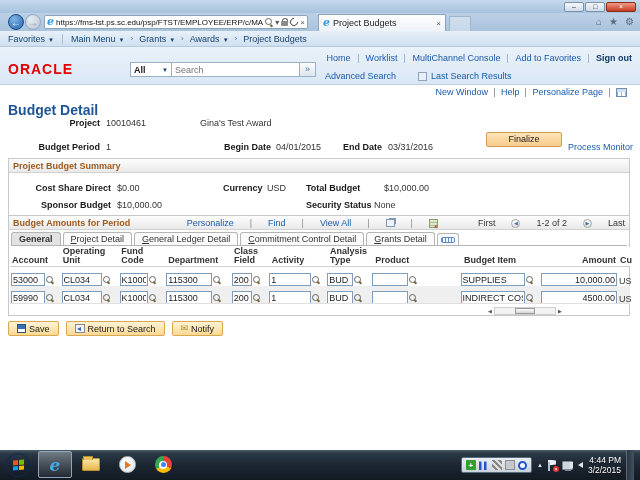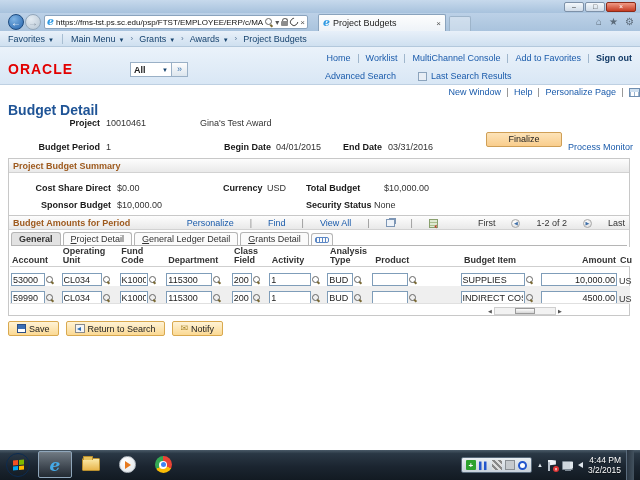--- a/index.html
+++ b/index.html
@@ -53,21 +53,21 @@
   .scope { width:42px; height:15px; background:#fff; border:1px solid #9ab0c6; display:flex; align-items:center; justify-content:space-between; padding:0 3px; font-weight:bold; }
   .searchbox { width:128px; height:15px; border:1px solid #9ab0c6; border-left:none; background:#fff; color:#888; padding:0 3px; font-size:9px; font-family:inherit; }
   .gobtn { width:16px; height:15px; border:1px solid #9ab0c6; border-left:none; background:linear-gradient(#fdfdfd,#dde6ee); color:#3b72ad; font-size:9px; line-height:13px; text-align:center; }
   .hlinks { position:absolute; right:8px; top:6px; display:flex; align-items:center; color:#1c4f8d; }
   .hlinks .sep { width:1px; height:9px; background:#9fb6cc; margin:0 7px; }
   .signout { font-weight:bold; color:#123a66; }
   .srow2 { position:absolute; left:325px; top:24px; display:flex; align-items:center; gap:4px; color:#1a5bab; }
   .doc-mag { position:relative; width:9px; height:9px; background:#e8eef5; border:1px solid #8ba3bc; display:inline-block; }
 
   .utilbar { position:absolute; top:85px; left:0; width:640px; height:14px; background:#fff; }
-  .utillinks { position:absolute; right:0; top:2px; display:flex; align-items:flex-end; color:#1a5bab; }
+  .utillinks { position:absolute; right:13px; top:2px; display:flex; align-items:flex-end; color:#1a5bab; }
   .utillinks .sep { width:1px; height:9px; background:#999; margin:0 6px; }
   .grid-ico { width:11px; height:9px; border:1px solid #6f8eb0; background:
       linear-gradient(#cfe0f0 0 3px, transparent 3px),
       repeating-linear-gradient(90deg,#9ab4cf 0 1px, transparent 1px 4px); display:inline-block; }
 
   
   .content { position:absolute; top:99px; left:0; width:640px; height:351px; background:#fff; }
   .pagetitle { position:absolute; left:8px; top:3px; font-size:14px; font-weight:bold; color:#1f5496; }
   .lbl { font-weight:bold; color:#1a1a1a; }
   .val { color:#333; }
@@ -234,20 +234,21 @@
     <span>Project Budgets</span>
   </div>
 
   <div class="psheader">
     <div class="oracle">ORACLE</div>
     <div class="searchgrp">
       <div class="scope">
         <span>All</span>
         <span class="caret">▼</span>
       </div>
+      <input class="searchbox" placeholder="Search" style="">
       <div class="gobtn">»</div>
     </div>
     <div class="hlinks">
       <span class="link">Home</span>
       <span class="sep"></span>
       <span class="link">Worklist</span>
       <span class="sep"></span>
       <span class="link">MultiChannel Console</span>
       <span class="sep"></span>
       <span class="link">Add to Favorites</span>
@@ -321,20 +322,21 @@
         <span class="pgbtn">◀</span>
         <span class="pgtext">1-2 of 2</span>
         <span class="pgbtn">▶</span>
         <span class="pgtext">Last</span>
       </div>
 
       <div class="tabsrow">
         <span class="gtab active">General</span>
         <span class="gtab">Project Detail</span>
         <span class="gtab">General Ledger Detail</span>
+        <span class="gtab">Commitment Control Detail</span>
         <span class="gtab">Grants Detail</span>
         <span class="gtab-ico">
             <span class="dots"></span>
           </span>
       </div>
 
       <div class="ghead">
         <div class="c1">Account</div>
         <div class="c2">Operating Unit</div>
         <div class="c3">Fund Code</div>

